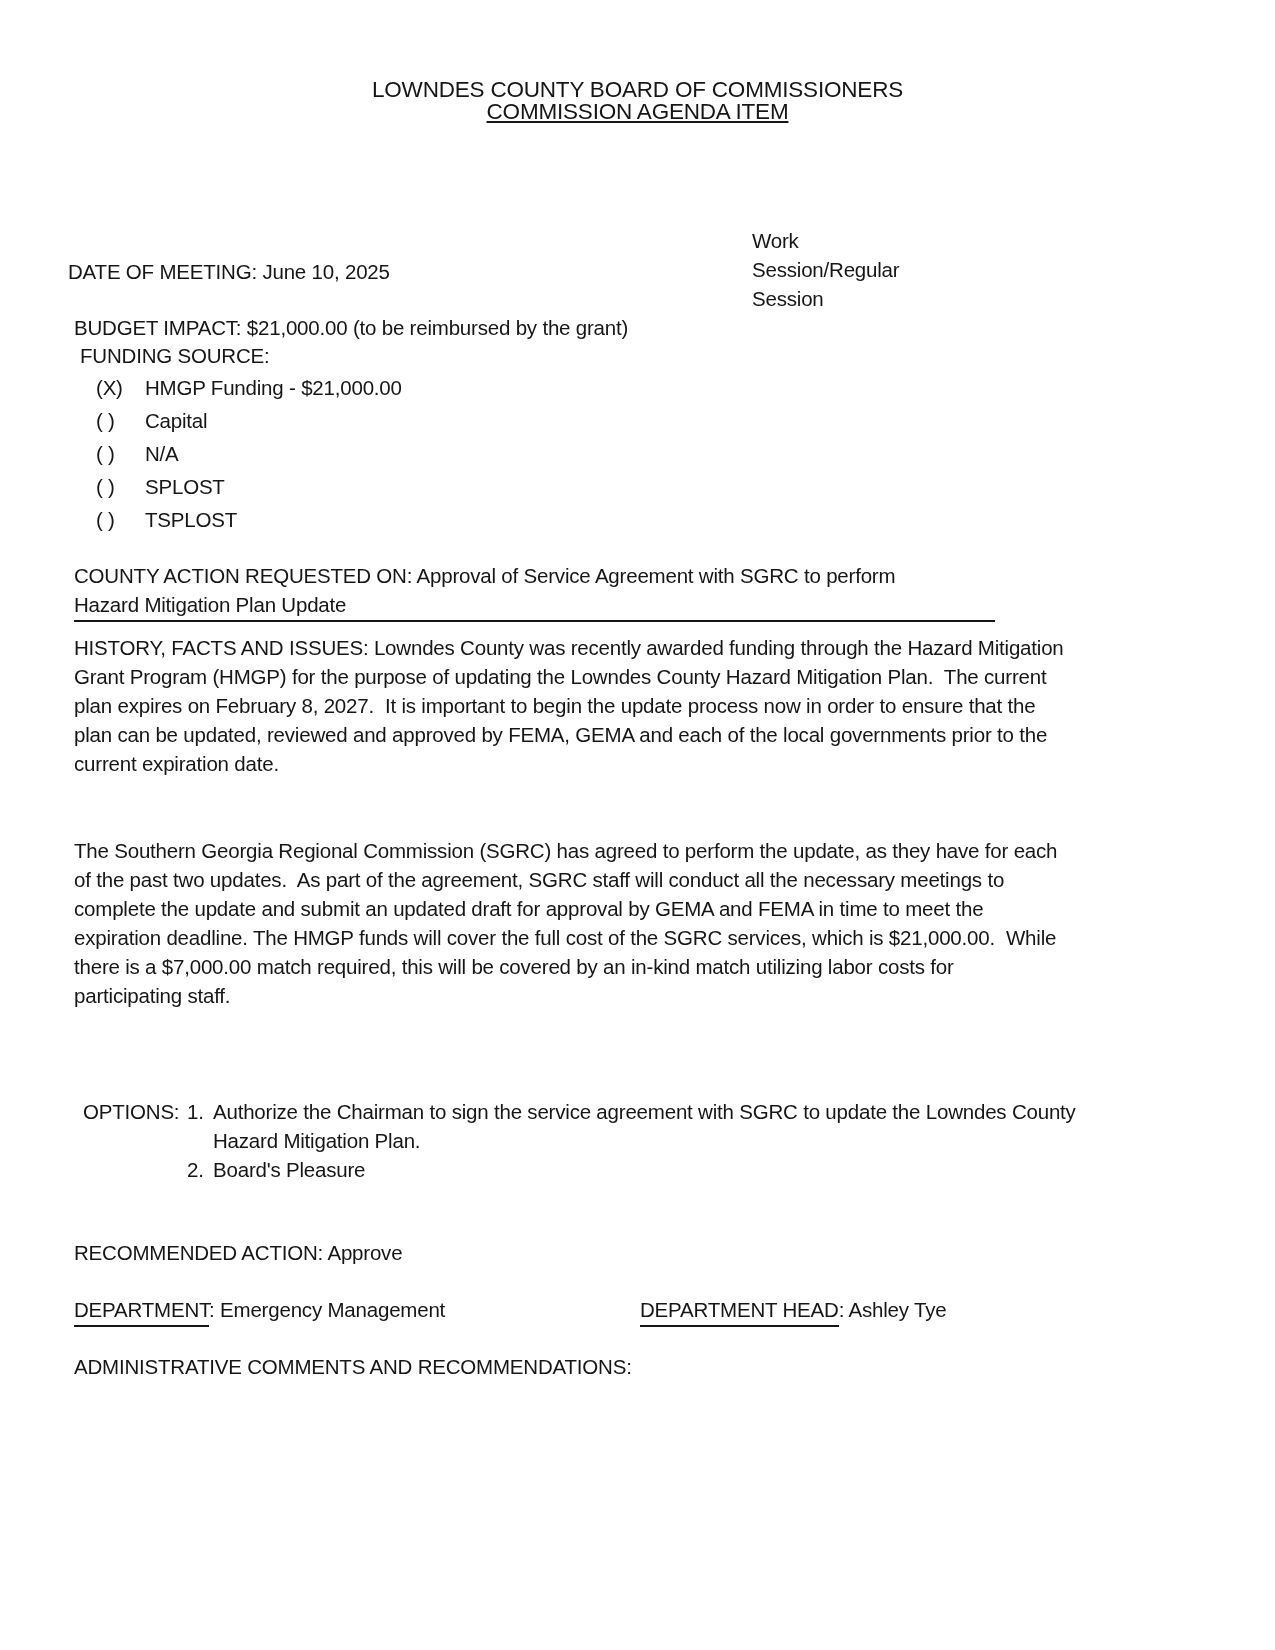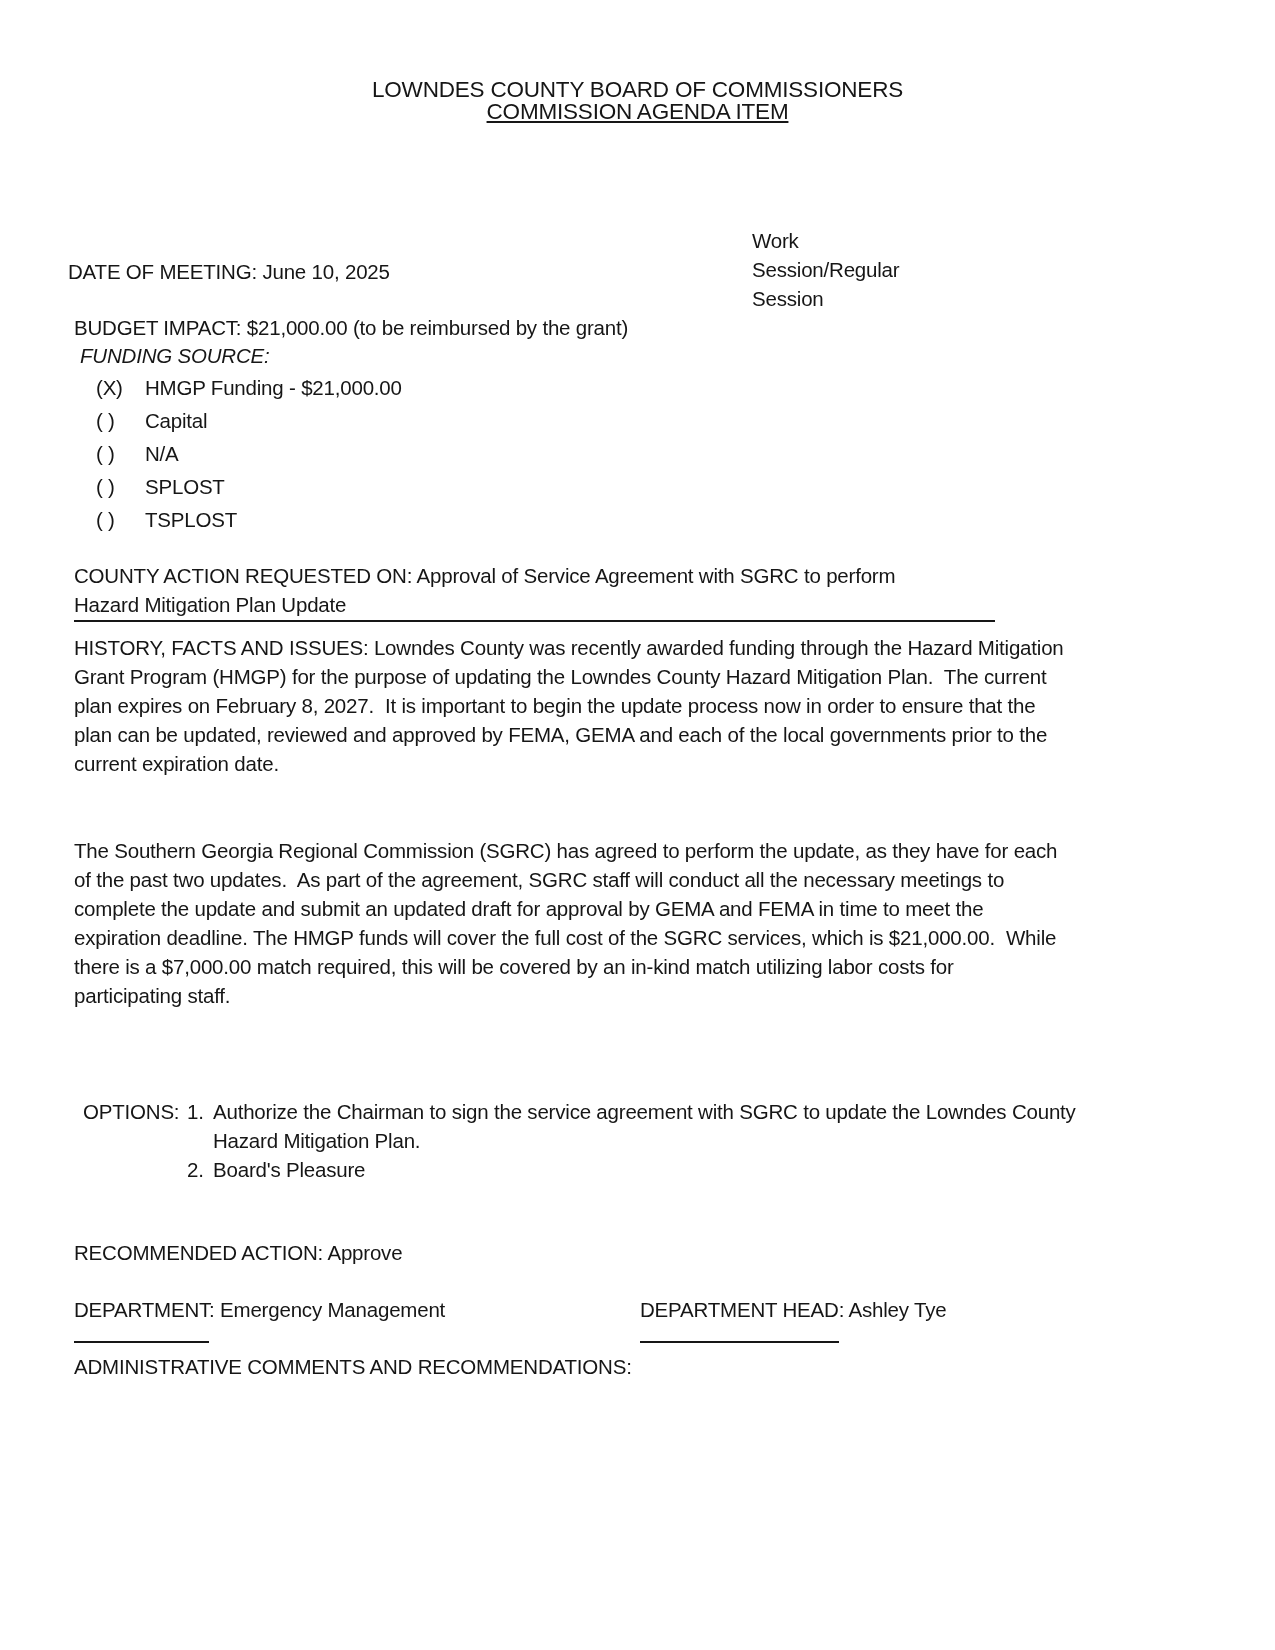--- a/index.html
+++ b/index.html
@@ -22,21 +22,21 @@
   .abs { position: absolute; }
   .prewrap { white-space: pre-wrap; }
   .center { width: 100%; text-align: center; }
   .doc-title { font-size: 22.5px; line-height: 32px; }
   .funding-row { display: flex; height: 33px; }
   .funding-marker { width: 49px; flex: 0 0 49px; }
   .options-wrap { display: flex; }
   .options-label { width: 104px; flex: 0 0 104px; }
   .option-item { display: flex; }
   .option-number { width: 26px; flex: 0 0 26px; }
-  .underlined { border-bottom: 2px solid #161616; padding-bottom: 20px; }
+  .underlined { border-bottom: 2px solid #161616; padding-bottom: 4px; }
   .rule {
     border: none;
     border-top: 2px solid #161616;
     margin: 0;
   }
   .dept-row span { display: inline; }
 </style>
 </head>
 <body>
 
@@ -47,21 +47,21 @@
 
 
   <div class="abs prewrap" style="top:226px; left:752px; width:180px;">Work
 Session/Regular
 Session</div>
 
   <div class="abs" style="top:257px; left:68px;">DATE OF MEETING: June 10, 2025</div>
 
   <div class="abs" style="top:313px; left:74px;">BUDGET IMPACT: $21,000.00 (to be reimbursed by the grant)</div>
 
-  <div class="abs" style="top:341px; left:80px;font-style:italic;">FUNDING SOURCE:</div>
+  <div class="abs" style="top:341px; left:80px;">FUNDING SOURCE:</div>
 
   <div class="abs" style="top:373px; left:96px; width:500px;">
     <div class="funding-row">
       <span class="funding-marker">(X)</span>
       <span>HMGP Funding - $21,000.00</span>
     </div>
     <div class="funding-row">
       <span class="funding-marker">( )</span>
       <span>Capital</span>
     </div>

